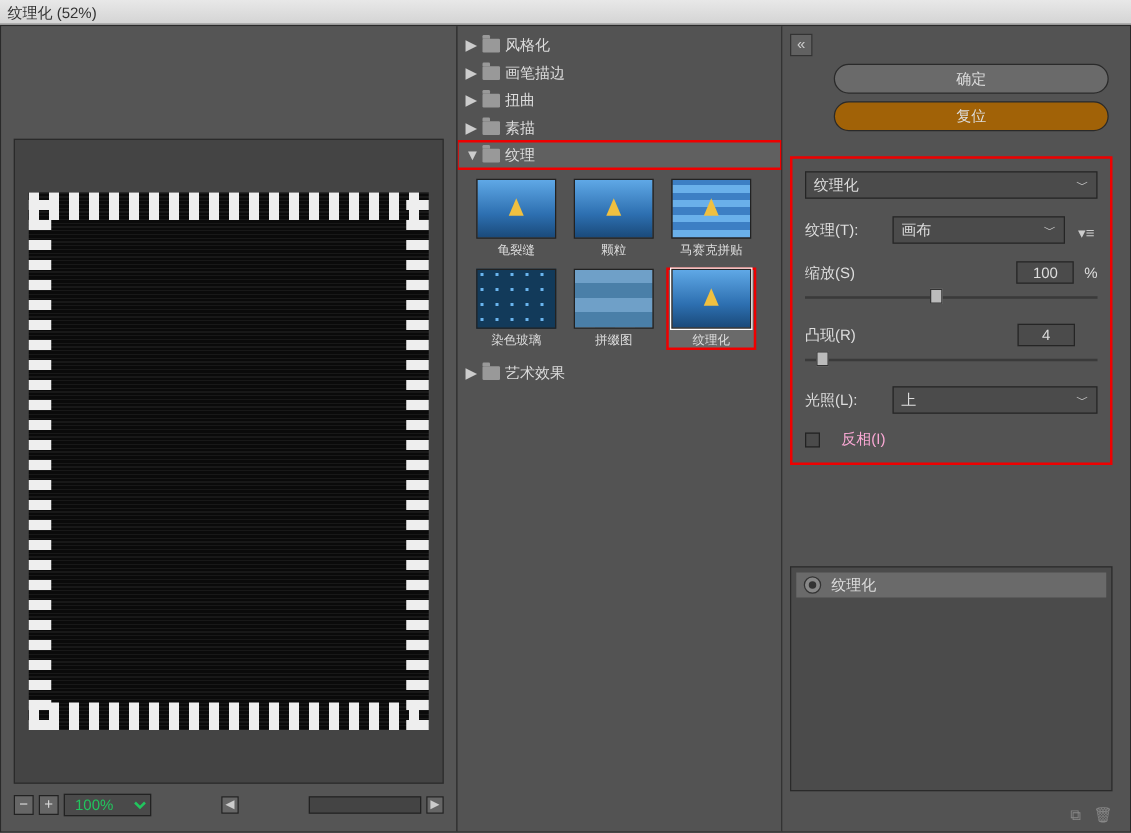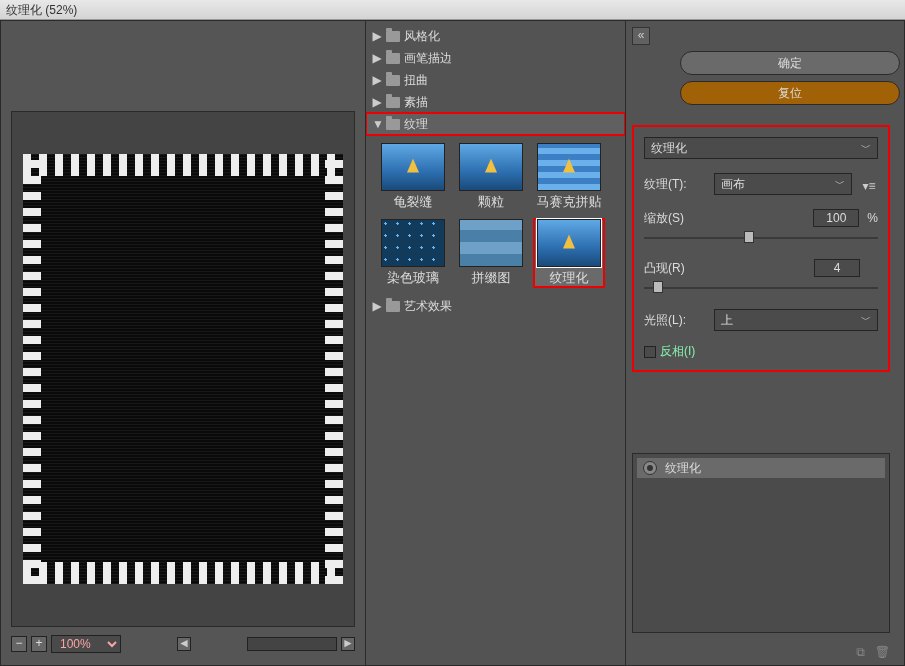--- a/index.html
+++ b/index.html
@@ -19,64 +19,64 @@
   position: relative;
 }
 .preview-img::before, .preview-img::after { content:""; position:absolute; left:0; right:0; height:22px; background:
   repeating-linear-gradient(90deg,#eee,#eee 8px,transparent 8px, transparent 16px); }
 .preview-img::before{top:0;} .preview-img::after{bottom:0;}
 .preview-img .side { position:absolute; top:0; bottom:0; width:18px; background:
   repeating-linear-gradient(0deg,#eee,#eee 8px,transparent 8px, transparent 16px); }
 .preview-img .side.l{left:0;} .preview-img .side.r{right:0;}
 .preview-toolbar { height: 22px; display:flex; align-items:center; gap:4px; margin-top:6px; }
 .zbtn{width:16px;height:16px;border:1px solid #222;background:#666;color:#ddd;text-align:center;line-height:13px;cursor:pointer;}
-.zoom-combo{width:70px;height:18px;background:#4a4a4a;border:1px solid #222;color:#fca5a5;padding:0 4px;}
+.zoom-combo{width:70px;height:18px;background:#4a4a4a;border:1px solid #222;color:#22c55e;padding:0 4px;}
 .scroll-track{margin-left:auto;width:90px;height:14px;background:#444;border:1px solid #222;position:relative;}
 .scroll-arrow{width:14px;height:14px;background:#666;border:1px solid #222;color:#ccc;text-align:center;line-height:11px;}
 
 .gallery-pane { width: 260px; background: #535353; border-right: 1px solid #2a2a2a; padding: 4px 0; overflow-y:auto; }
 .tree-row { display:flex; align-items:center; height:22px; color:#ddd; padding:0 6px; gap:4px; cursor:pointer; }
 .tree-row.selected { background:#606060; }
 .disclosure{width:10px;text-align:center;color:#ccc;}
 .folder-icon{width:14px;height:11px;background:#999;border-radius:1px;position:relative;}
 .folder-icon::before{content:"";position:absolute;top:-3px;left:0;width:6px;height:3px;background:#999;border-radius:1px 1px 0 0;}
 .thumbs{display:flex;flex-wrap:wrap;gap:8px;padding:8px 12px;}
 .thumb{width:70px;display:flex;flex-direction:column;align-items:center;gap:2px;}
 .thumb-img{width:64px;height:48px;border:1px solid #222;background:linear-gradient(#5fa8e6,#2d6fb0 60%,#1a4a7a);position:relative;overflow:hidden;}
 .thumb-img .boat{position:absolute;left:50%;top:50%;transform:translate(-50%,-60%);width:0;height:0;border-left:6px solid transparent;border-right:6px solid transparent;border-bottom:14px solid #f0c040;}
 .thumb-img.mosaic{background:
   repeating-linear-gradient(0deg,#6ab0ea,#6ab0ea 6px,#3d7fc4 6px,#3d7fc4 12px),
   repeating-linear-gradient(90deg,rgba(0,0,0,.15),rgba(0,0,0,.15) 6px,transparent 6px,transparent 12px);}
 .thumb-img.patch{background:
   repeating-linear-gradient(0deg,#4a7fa8,#4a7fa8 12px,#6fa0c8 12px,#6fa0c8 24px),
   repeating-linear-gradient(90deg,rgba(255,255,255,.2),rgba(255,255,255,.2) 16px,transparent 16px,transparent 32px);}
 .thumb-img.glass{background:radial-gradient(circle at 30% 30%,#6ab5ef 10%,transparent 11%) 0 0/12px 12px,#123a5a;}
-.thumb-label{color:#ddd;font-size:13px;text-align:center;}
+.thumb-label{color:#ddd;font-size:10px;text-align:center;}
 .thumb.selected .thumb-img{outline:1px solid #fff;}
 .thumb.selected{background:#6a6a6a;}
 
 .hl-red{outline:2px solid #e00;outline-offset:-1px;}
 
 .settings-pane { flex:1; background:#535353; padding:6px 14px 6px 6px; display:flex; flex-direction:column; gap:6px; }
 .collapse-btn{width:18px;height:18px;border:1px solid #333;background:#616161;color:#ccc;text-align:center;line-height:15px;align-self:flex-start;cursor:pointer;}
-.top-btns{position:absolute;top:30px;right:4px;width:220px;display:flex;flex-direction:column;gap:6px;}
+.top-btns{position:absolute;top:30px;right:17px;width:220px;display:flex;flex-direction:column;gap:6px;}
 .pill-btn{height:24px;border:1px solid #2a2a2a;background:#a16207;color:#ddd;border-radius:12px;cursor:pointer;}
 .pill-btn:first-child{background:#6a6a6a;}
 
 .params{border:2px solid #e00;padding:10px;margin-top:74px;}
 .select{width:100%;height:22px;background:#4b4b4b;border:1px solid #252525;color:#ddd;padding:0 6px;display:flex;align-items:center;justify-content:space-between;cursor:pointer;}
 .row{display:flex;align-items:center;gap:8px;margin-top:14px;color:#ddd;}
 .row label{flex:0 0 62px;}
 .mini-select{flex:1;}
 .flyout{width:18px;height:10px;color:#ccc;text-align:center;cursor:pointer;}
 .num-input{width:46px;height:18px;background:#4b4b4b;border:1px solid #252525;color:#ddd;text-align:center;}
 .slider{position:relative;height:14px;margin:4px 0;}
 .slider-track{position:absolute;left:0;right:0;top:6px;height:2px;background:#3a3a3a;}
 .slider-thumb{position:absolute;top:0;width:10px;height:12px;background:#bbb;border:1px solid #333;transform:translateX(-50%);cursor:pointer;}
-.chk{display:flex;align-items:center;gap:4px;color:#86efac;margin-top:12px;}
+.chk{display:flex;align-items:center;gap:17px;color:#f9a8d4;margin-top:12px;}
 .chk-box{width:12px;height:12px;border:1px solid #222;background:#4b4b4b;cursor:pointer;}
 
 .layers{margin-top:auto;background:#4b4b4b;border:1px solid #2a2a2a;height:180px;padding:4px;}
 .layer-row{display:flex;align-items:center;height:20px;gap:8px;background:#6a6a6a;color:#ddd;padding:0 6px;}
 .eye{width:14px;height:14px;border:1px solid #333;border-radius:50%;background:#888;position:relative;cursor:pointer;}
 .eye::after{content:"";position:absolute;inset:3px;border-radius:50%;background:#333;}
 .layer-actions{display:flex;justify-content:flex-end;gap:10px;margin-top:6px;color:#888;}
 .layer-actions span{cursor:pointer;}
 
 .chev{font-size:10px;color:#ccc;}

